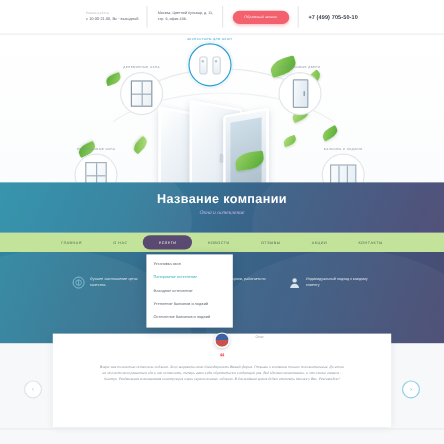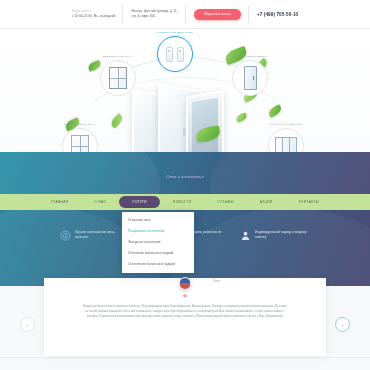--- a/index.html
+++ b/index.html
@@ -228,20 +228,21 @@
         <div class="gbal">
             <span></span>
             <span></span>
             <span></span>
           </div>
       </div>
     </div>
   </div>
 
   <div class="band">
+    <div class="band-t">Название компании</div>
     <div class="band-s">Окна и остекление</div>
   </div>
 
   <div class="nav">
     <div class="nav-i">Главная</div>
     <div class="nav-i">О нас</div>
     <div class="nav-i active">Услуги</div>
     <div class="nav-i">Новости</div>
     <div class="nav-i">Отзывы</div>
     <div class="nav-i">Акции</div>

